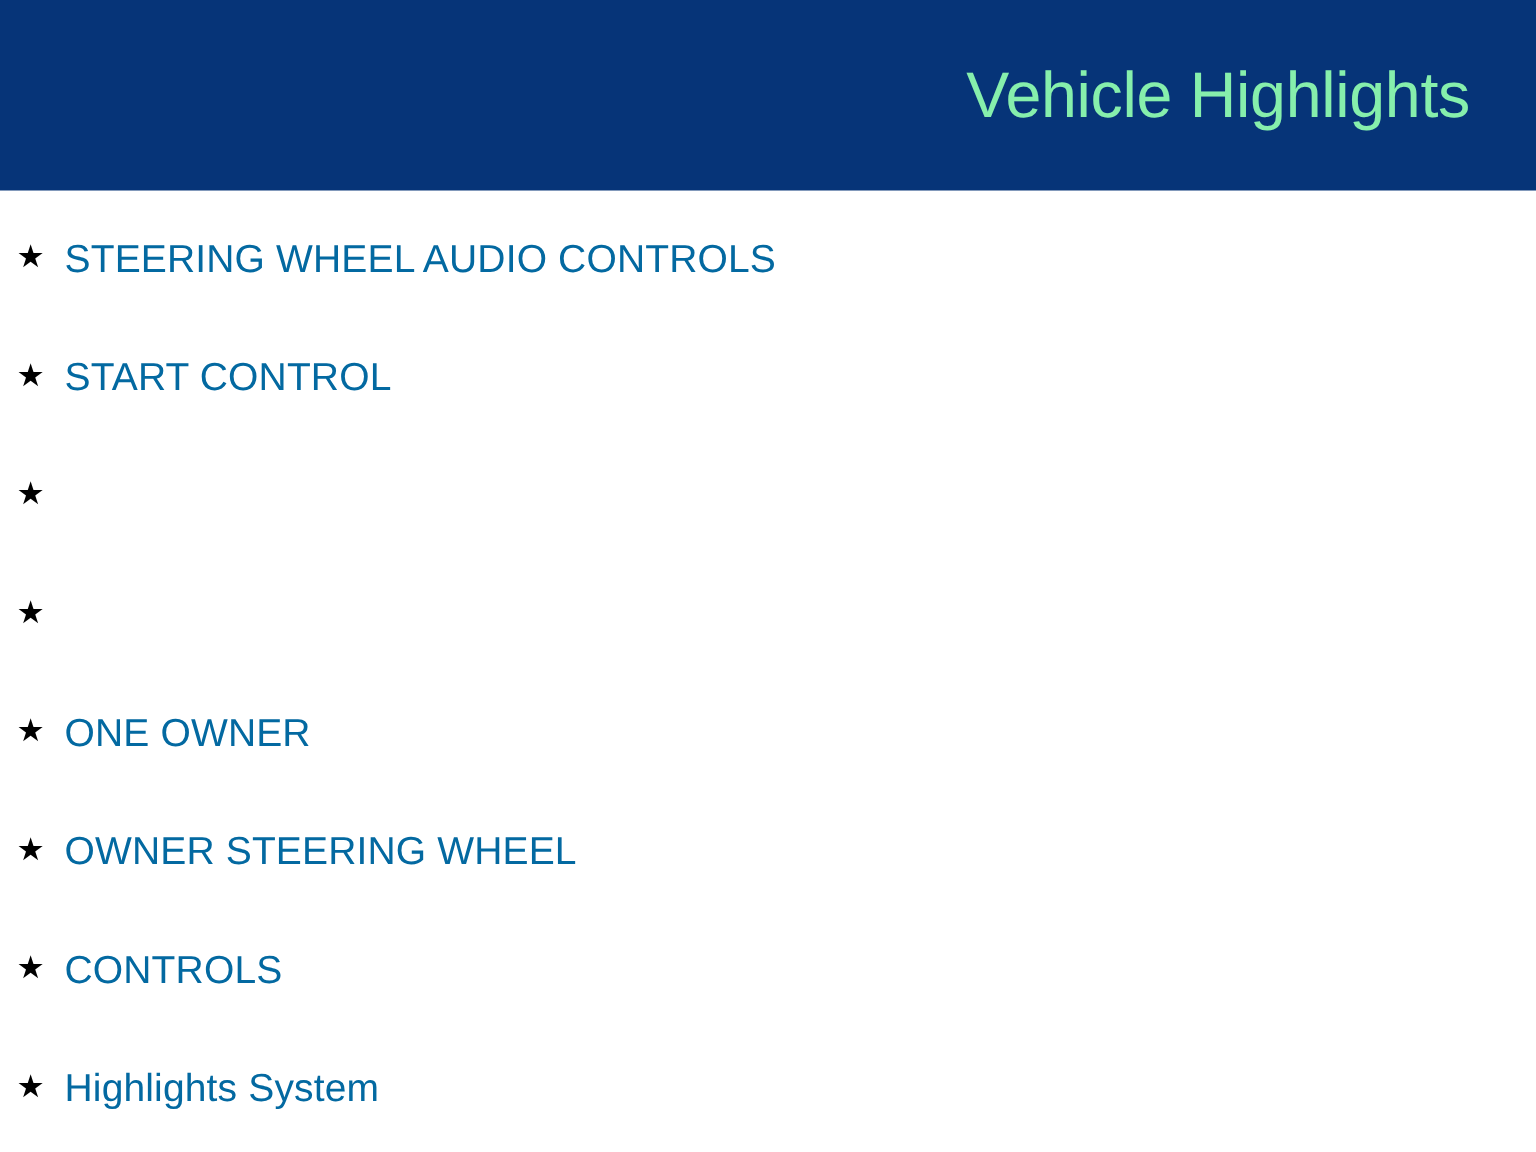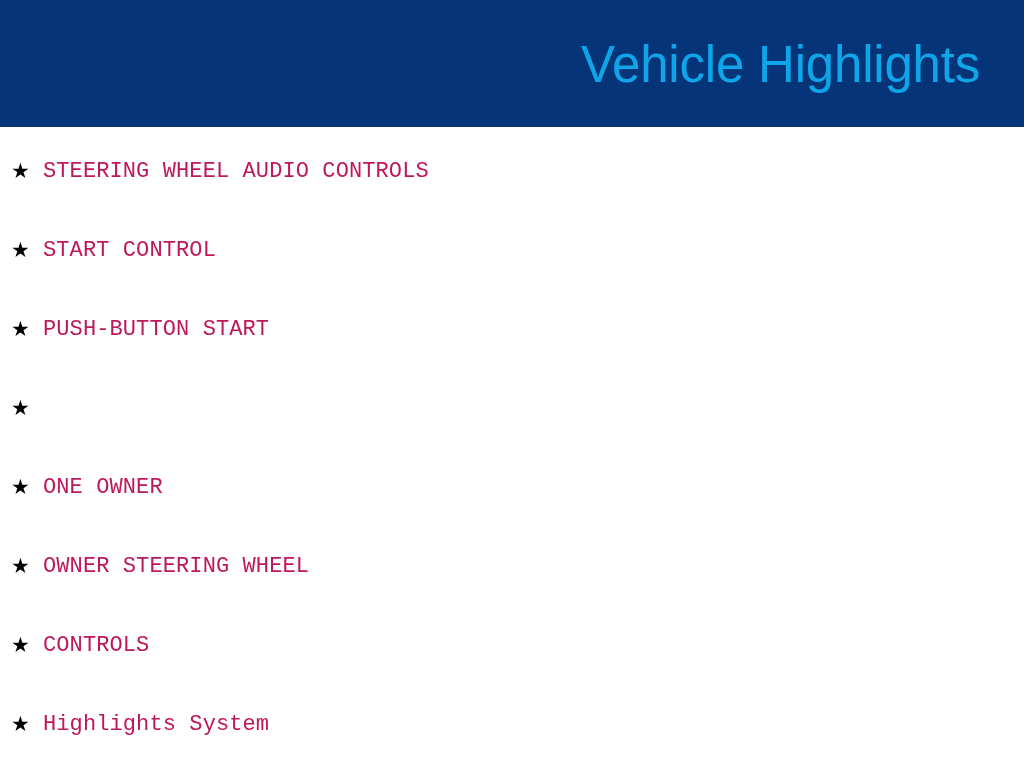--- a/index.html
+++ b/index.html
@@ -32,23 +32,23 @@
     height: 127px;
     background: #063478;
     display: flex;
     align-items: center;
     justify-content: flex-end;
     box-sizing: border-box;
     padding-right: 44px;
   }
 
   .header-title {
-    color: #0ea5e9;
+    color: #86efac;
     font-family: "Liberation Sans", sans-serif;
-    font-size: 51px;
+    font-size: 43px;
     font-weight: 400;
     letter-spacing: -0.2px;
     line-height: 1;
     white-space: nowrap;
     margin: 0;
     padding: 0;
     position: relative;
     top: 1px;
   }
 
@@ -84,23 +84,23 @@
     font-family: "DejaVu Sans", sans-serif;
     font-size: 21px;
     line-height: 1;
     text-align: left;
     position: relative;
     top: -1px;
     user-select: none;
   }
 
   .highlight-label {
-    color: #be185d;
-    font-family: Liberation Mono, monospace;
-    font-size: 22px;
+    color: #0369a1;
+    font-family: Liberation Sans, sans-serif;
+    font-size: 26px;
     font-weight: 400;
     line-height: 1.1;
     letter-spacing: 0.1px;
     white-space: nowrap;
   }
 </style>
 </head>
 <body>
 
 <div class="slide">
@@ -113,21 +113,20 @@
     <li class="highlight-item" style="top:28px;">
       <span class="bullet-star">★</span>
       <span class="highlight-label">STEERING WHEEL AUDIO CONTROLS</span>
     </li>
     <li class="highlight-item" style="top:107px;">
       <span class="bullet-star">★</span>
       <span class="highlight-label">START CONTROL</span>
     </li>
     <li class="highlight-item" style="top:186px;">
       <span class="bullet-star">★</span>
-      <span class="highlight-label">PUSH-BUTTON START</span>
     </li>
     <li class="highlight-item" style="top:265px;">
       <span class="bullet-star">★</span>
     </li>
     <li class="highlight-item" style="top:344px;">
       <span class="bullet-star">★</span>
       <span class="highlight-label">ONE OWNER</span>
     </li>
     <li class="highlight-item" style="top:423px;">
       <span class="bullet-star">★</span>

